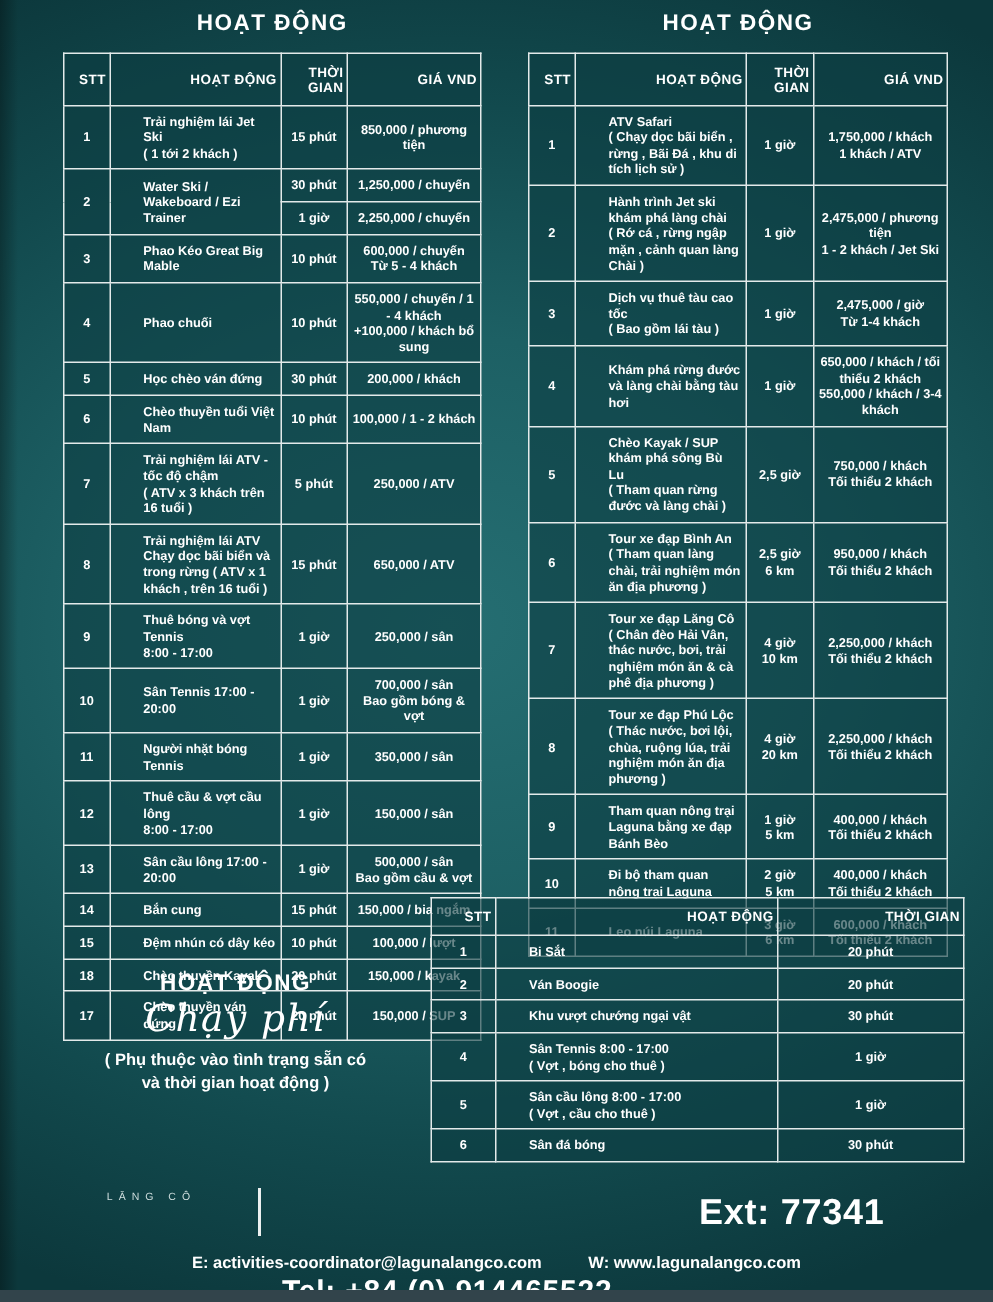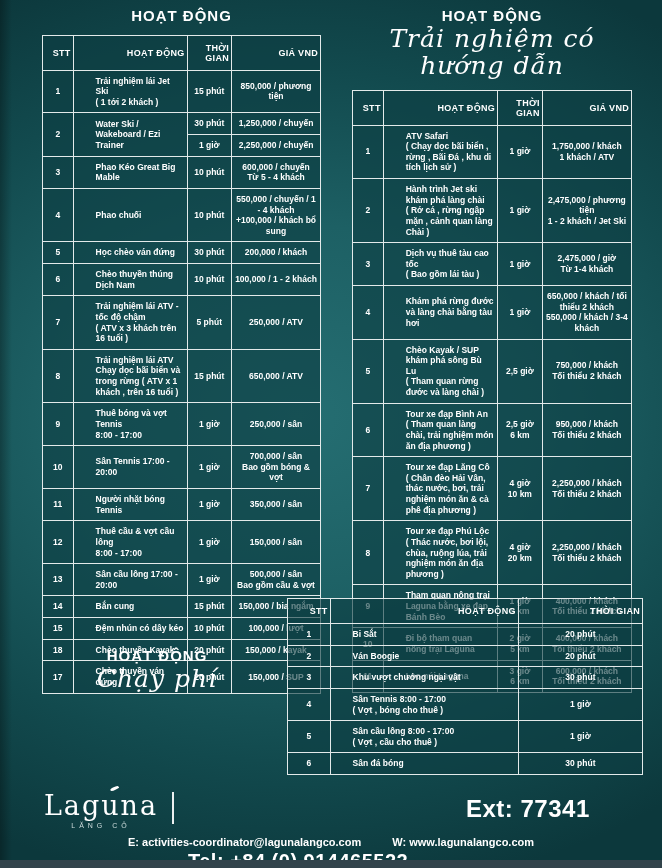--- a/index.html
+++ b/index.html
@@ -101,21 +101,21 @@
 +100,000 / khách bổ sung</td>
         </tr>
         <tr>
           <td class="stt">5</td>
           <td class="activity">Học chèo ván đứng</td>
           <td class="time">30 phút</td>
           <td class="price">200,000 / khách</td>
         </tr>
         <tr>
           <td class="stt">6</td>
-          <td class="activity">Chèo thuyền thúng Dịch Nam</td>
+          <td class="activity">Chèo thuyền tuổi Việt Nam</td>
           <td class="time">10 phút</td>
           <td class="price">100,000 / 1 - 2 khách</td>
         </tr>
         <tr>
           <td class="stt">7</td>
           <td class="activity">Trải nghiệm lái ATV - tốc độ chậm
 ( ATV x 3 khách trên 16 tuổi )</td>
           <td class="time">5 phút</td>
           <td class="price">250,000 / ATV</td>
         </tr>
@@ -183,21 +183,20 @@
           <td class="activity">Chèo thuyền ván đứng</td>
           <td class="time">20 phút</td>
           <td class="price">150,000 / SUP</td>
         </tr>
       </tbody>
   </table>
 </div>
 
 <div class="section sec-right">
   <div class="sec-title">HOẠT ĐỘNG</div>
-  <div class="sec-script">Trải nghiệm có hướng dẫn</div>
   <table class="t-land">
     <colgroup>
         <col class="c-stt">
         <col class="c-act">
         <col class="c-time">
         <col class="c-price">
       </colgroup>
     <thead>
       <tr>
         <th>STT</th>
@@ -348,24 +347,25 @@
           <td class="activity">Sân đá bóng</td>
           <td class="time">30 phút</td>
         </tr>
       </tbody>
   </table>
 </div>
 
 <div class="free-info">
   <div class="sec-title">HOẠT ĐỘNG</div>
   <div class="sec-script">Chạy phí</div>
+  <div class="free-note">( Phụ thuộc vào tình trạng sẵn có
+và thời gian hoạt động )</div>
 </div>
 
 <div class="logo">
-  <span class="logo-name"><span class="logo-leaf"></span><span>Laguna</span></span>
   <div class="logo-sub">LĂNG CÔ</div>
 </div>
 <div class="footer-divider"></div>
 <div class="tel">Tel: +84 (0) 914465522</div>
 <div class="ext">Ext: 77341</div>
 <div class="contact-line">
   <span>E: activities-coordinator@lagunalangco.com</span>
   <span>W: www.lagunalangco.com</span>
 </div>
 

